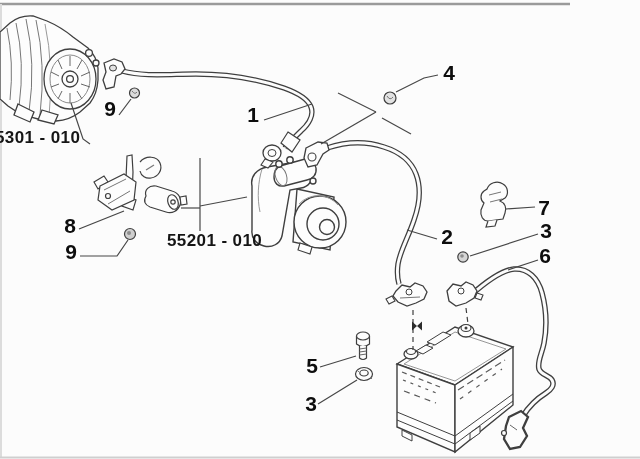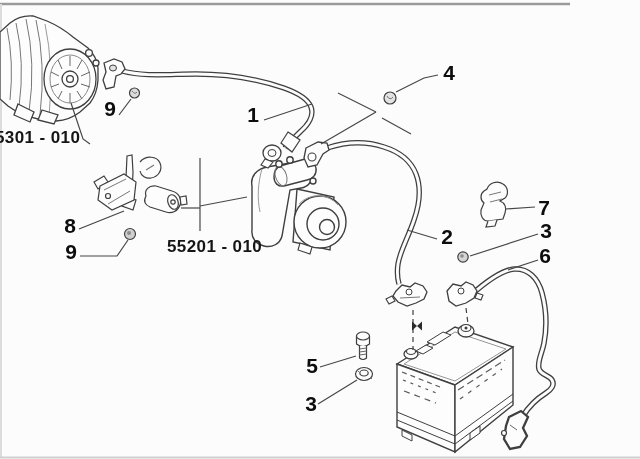--- a/index.html
+++ b/index.html
@@ -226,16 +226,16 @@
   <div class="num" style="left: 70px; top: 225px;">8</div>
   <div class="num" style="left: 71px; top: 251px;">9</div>
   <div class="num" style="left: 447px; top: 236px;">2</div>
   <div class="num" style="left: 544px; top: 207px;">7</div>
   <div class="num" style="left: 546px; top: 230px;">3</div>
   <div class="num" style="left: 545px; top: 255px;">6</div>
   <div class="num" style="left: 312px; top: 365px;">5</div>
   <div class="num" style="left: 311px; top: 403px;">3</div>
 
   <div class="code" style="left: -5px; top: 137px;">5301 - 010</div>
-  <div class="code" style="left: 167px; top: 246px;">55201 - 010</div>
+  <div class="code" style="left: 167px; top: 240px;">55201 - 010</div>
 </div>
 
 </div>
 
 </body></html>

